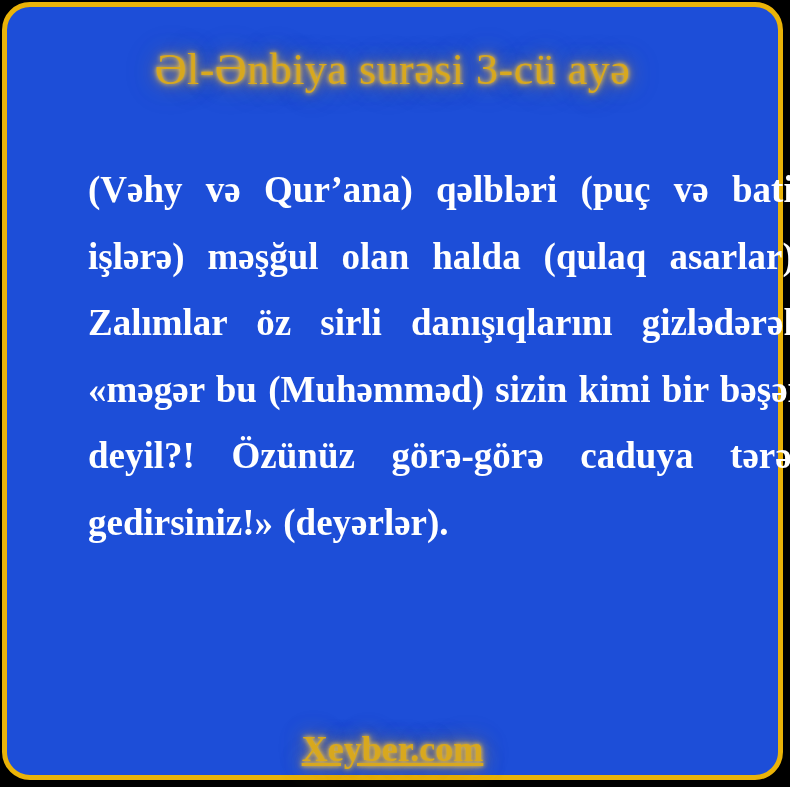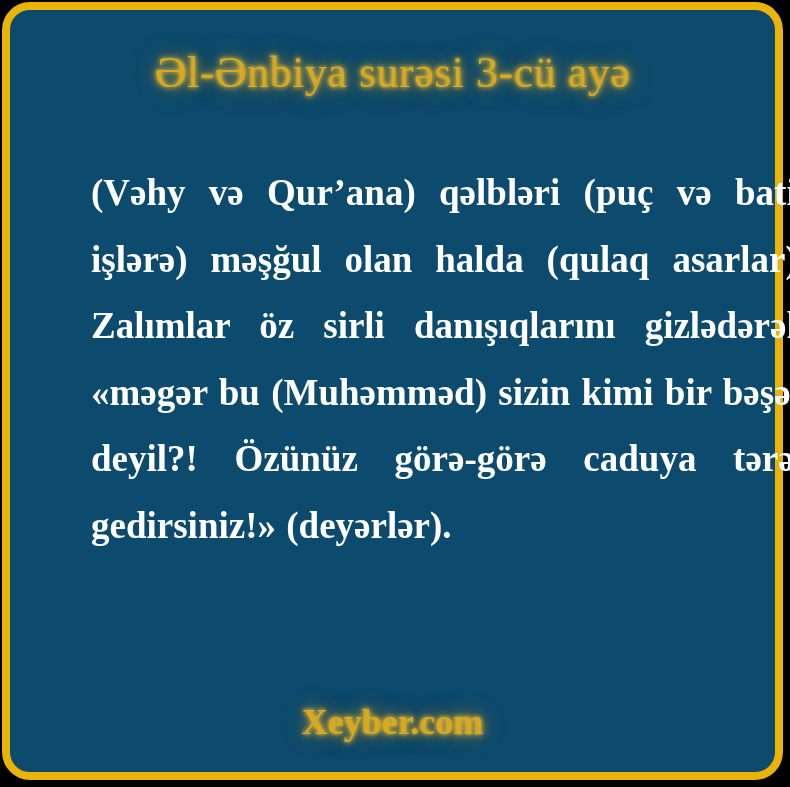--- a/index.html
+++ b/index.html
@@ -14,22 +14,22 @@
     font-family: "Liberation Serif", "DejaVu Serif", serif;
   }
 
   .card {
     position: absolute;
     left: 2px;
     top: 2px;
     width: 781px;
     height: 778px;
     box-sizing: border-box;
-    background: #0c4a6e;
-    border: 8px solid #eab308;
+    background: #1d4ed8;
+    border: 5px solid #eab308;
     border-radius: 28px;
   }
 
   .title {
     position: absolute;
     left: 0;
     top: 36px;
     width: 100%;
     text-align: center;
     font-family: "Liberation Serif", "DejaVu Serif", serif;
@@ -57,34 +57,35 @@
     font-size: 37px;
     line-height: 66.5px;
     color: #ffffff;
     word-spacing: 1px;
     margin-left: 45px;
   }
 
   .footer {
     position: absolute;
     left: 0;
-    top: 690px;
+    top: 720px;
     width: 100%;
     text-align: center;
     font-family: "Liberation Serif", "DejaVu Serif", serif;
     font-weight: bold;
     font-size: 36px;
     line-height: 44px;
     color: #d8a81e;
     text-shadow:
       0 0 4px rgba(255, 208, 60, 0.95),
       0 0 10px rgba(255, 190, 40, 0.7),
       0 0 20px rgba(230, 160, 20, 0.5),
       0 0 32px rgba(190, 130, 10, 0.3);
     white-space: nowrap;
+    text-decoration: underline;
   }
 </style>
 </head>
 <body>
 
 <div class="card">
 
   <div class="title">Əl-Ənbiya surəsi 3-cü ayə</div>
 
   <div class="body-text">(Vəhy və Qur’ana) qəlbləri (puç və batil işlərə) məşğul olan halda (qulaq asarlar). Zalımlar öz sirli danışıqlarını gizlədərək «məgər bu (Muhəmməd) sizin kimi bir bəşər deyil?! Özünüz görə-görə caduya tərəf gedirsiniz!» (deyərlər).</div>

